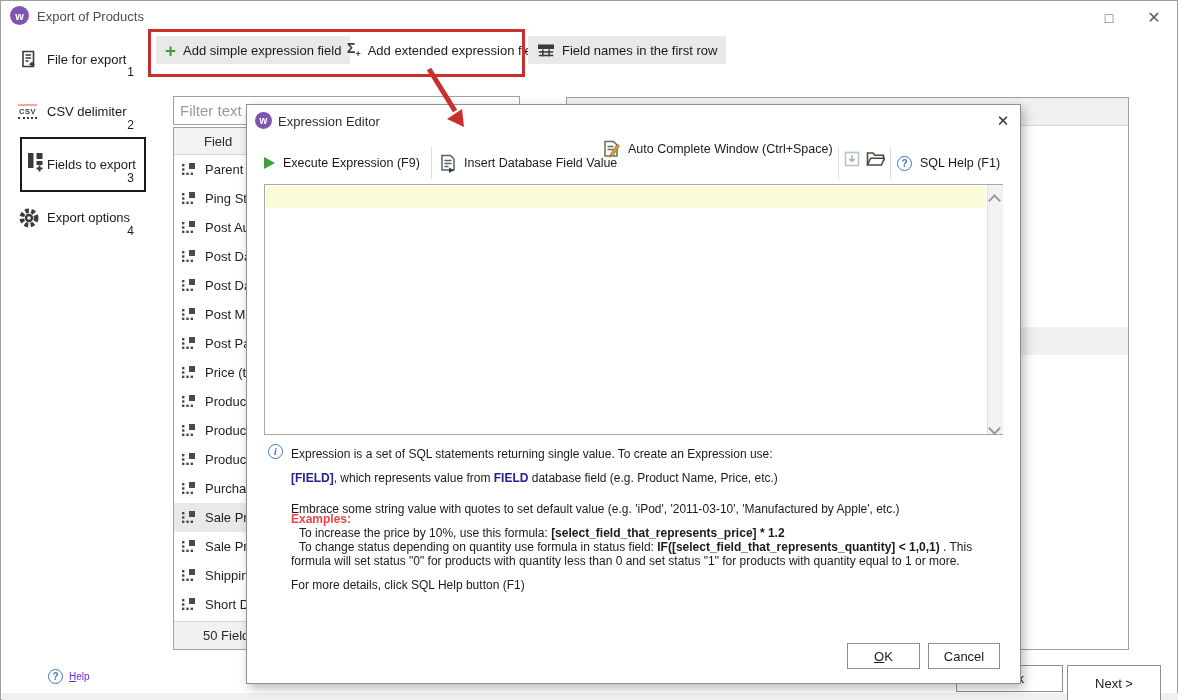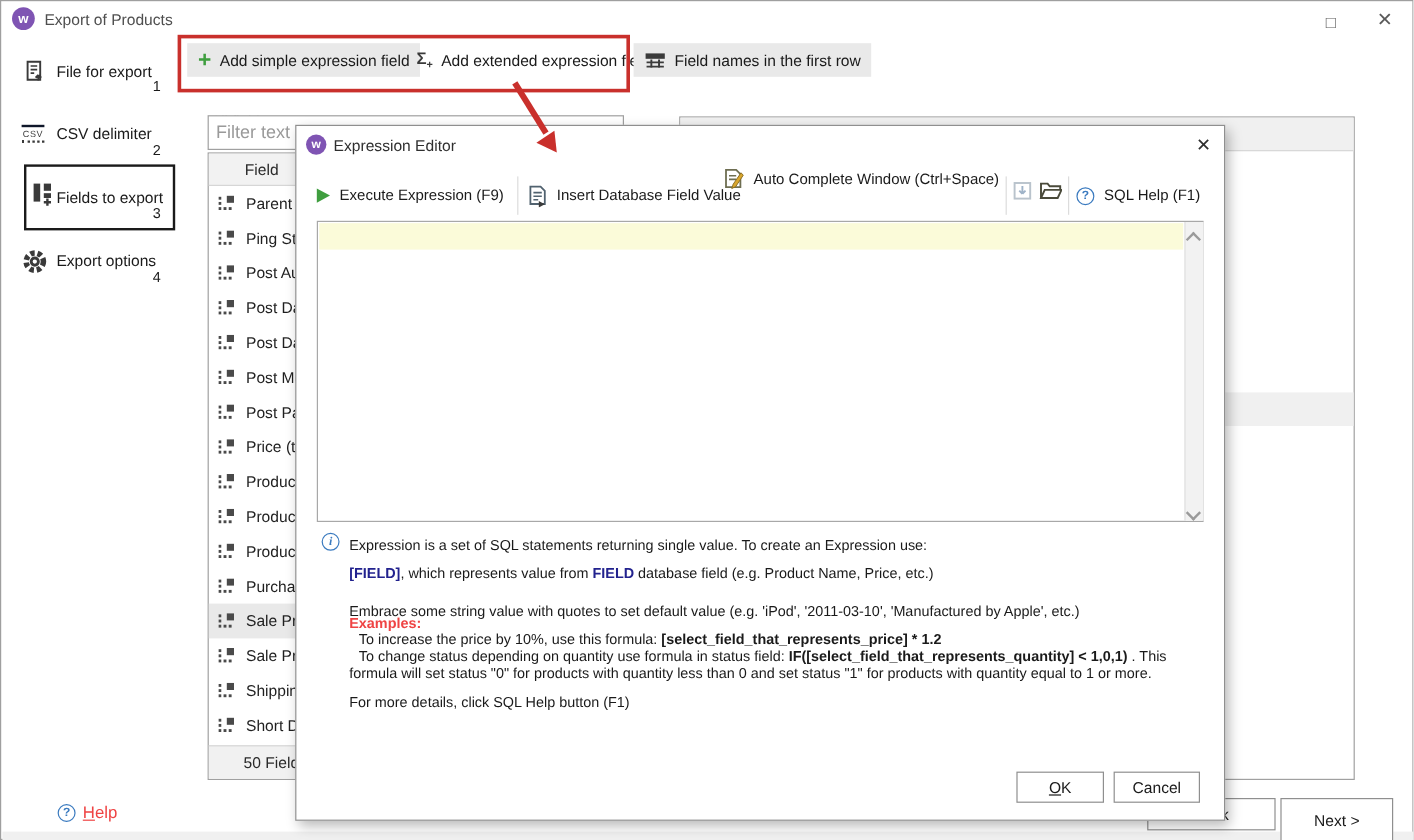--- a/index.html
+++ b/index.html
@@ -39,21 +39,21 @@
   .chev.up{transform:rotate(45deg);}
   .chev.down{transform:rotate(-135deg);}
   .info{font-size:12px;color:#1a1a1a;line-height:14px;white-space:nowrap;}
   .wrapblock{font-size:12px;color:#1a1a1a;line-height:14px;white-space:normal;}
   .qicon{width:15px;height:15px;border-radius:50%;border:1.5px solid #3a7abf;color:#3a7abf;font-size:10px;font-weight:bold;display:flex;align-items:center;justify-content:center;box-sizing:border-box;}
   .btn{background:#fff;border:1px solid #8f8f8f;font-size:13px;color:#1a1a1a;display:flex;align-items:center;justify-content:center;box-sizing:border-box;}
   .fl{display:block;}
   .fl::first-letter{text-decoration:underline;}
   .playtri{width:0;height:0;border-left:11px solid #3f9e3f;border-top:6.5px solid transparent;border-bottom:6.5px solid transparent;}
   .greentxt{color:#ef4444;font-weight:bold;}
-  .csvicon{font-size:7.5px;font-weight:normal;color:#3a3a3a;border-top:2px solid #0f172a;border-bottom:2px dotted #3a3a3a;padding:1px 1px;letter-spacing:.5px;text-align:right;}
+  .csvicon{font-size:7.5px;font-weight:bold;color:#3a3a3a;border-top:2px solid #fca5a5;border-bottom:2px dotted #3a3a3a;padding:1px 1px;letter-spacing:.5px;text-align:right;}
 </style>
 </head>
 <body>
 
 <div class="window">
 
   <div class="abs appicon" style="left:9px;top:5px;">w</div>
   <div class="abs titletext" style="left:36px;top:8px;">Export of Products</div>
   <div class="abs wbtn" style="left:1093px;top:5px;">□</div>
   <div class="abs wbtn" style="left:1138px;top:4px;font-size:16px;">✕</div>
@@ -331,21 +331,21 @@
     </div>
 
   <div class="abs panel-label" style="left:566px;top:79px;">Drag fields to export here</div>
   <div class="abs listbox" style="left:565px;top:96px;width:563px;height:553px;"></div>
   <div class="abs band" style="left:566px;top:97px;width:561px;height:27px;border-bottom:1px solid #d8d8d8;"></div>
   <div class="abs band" style="left:566px;top:326px;width:561px;height:28px;"></div>
 
   <div class="abs band" style="left:1px;top:692px;width:1176px;height:7px;"></div>
   <div class="abs" style="left:47px;top:668px;display:flex;align-items:center;gap:6px;">
     <span class="qicon">?</span>
-    <span class="fl" style="font-size:14px;color:#ef4444;">Help</span>
+    <span class="fl" style="font-size:10px;color:#6d28d9;">Help</span>
   </div>
   <div class="abs btn" style="left:955px;top:664px;width:107px;height:27px;z-index:1;">
       <span>Back</span>
     </div>
   <div class="abs btn" style="left:1066px;top:664px;width:94px;height:37px;">
       <span>Next &gt;</span>
     </div>
 
   <div class="abs dialog">
 

